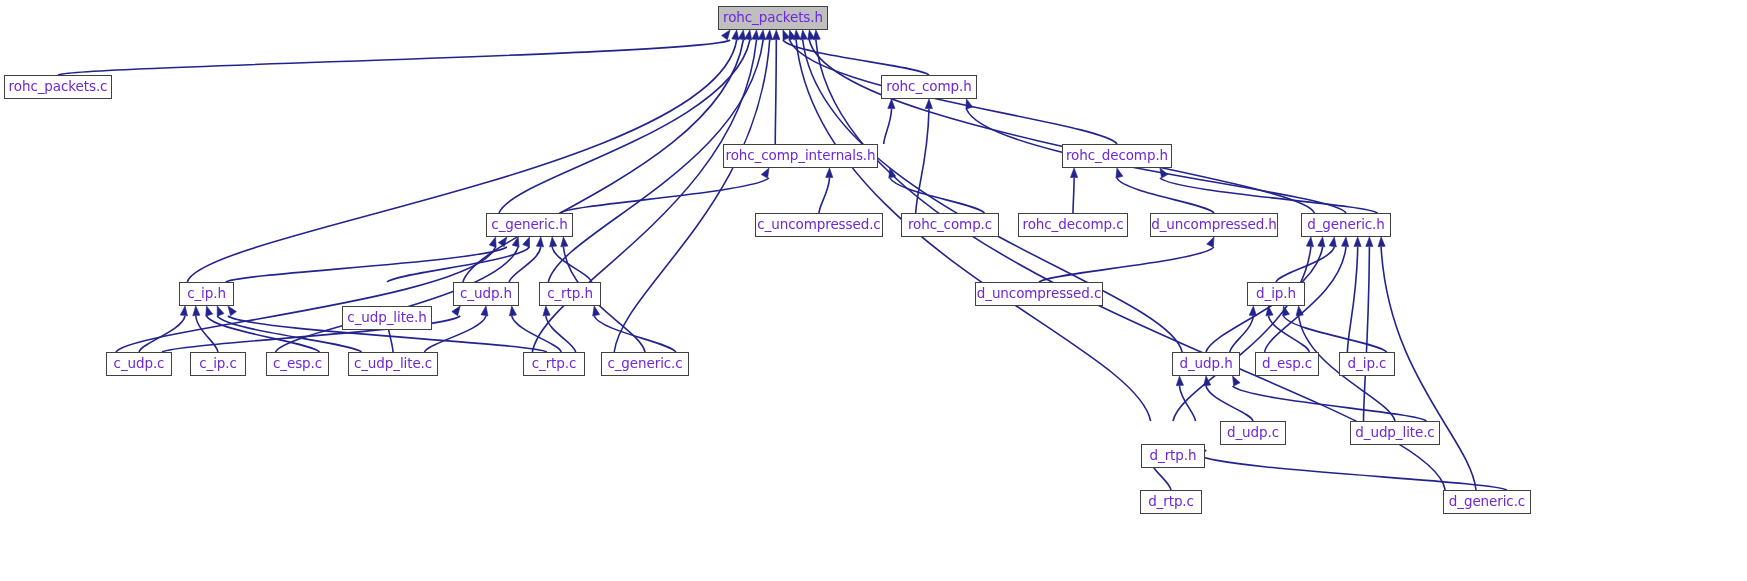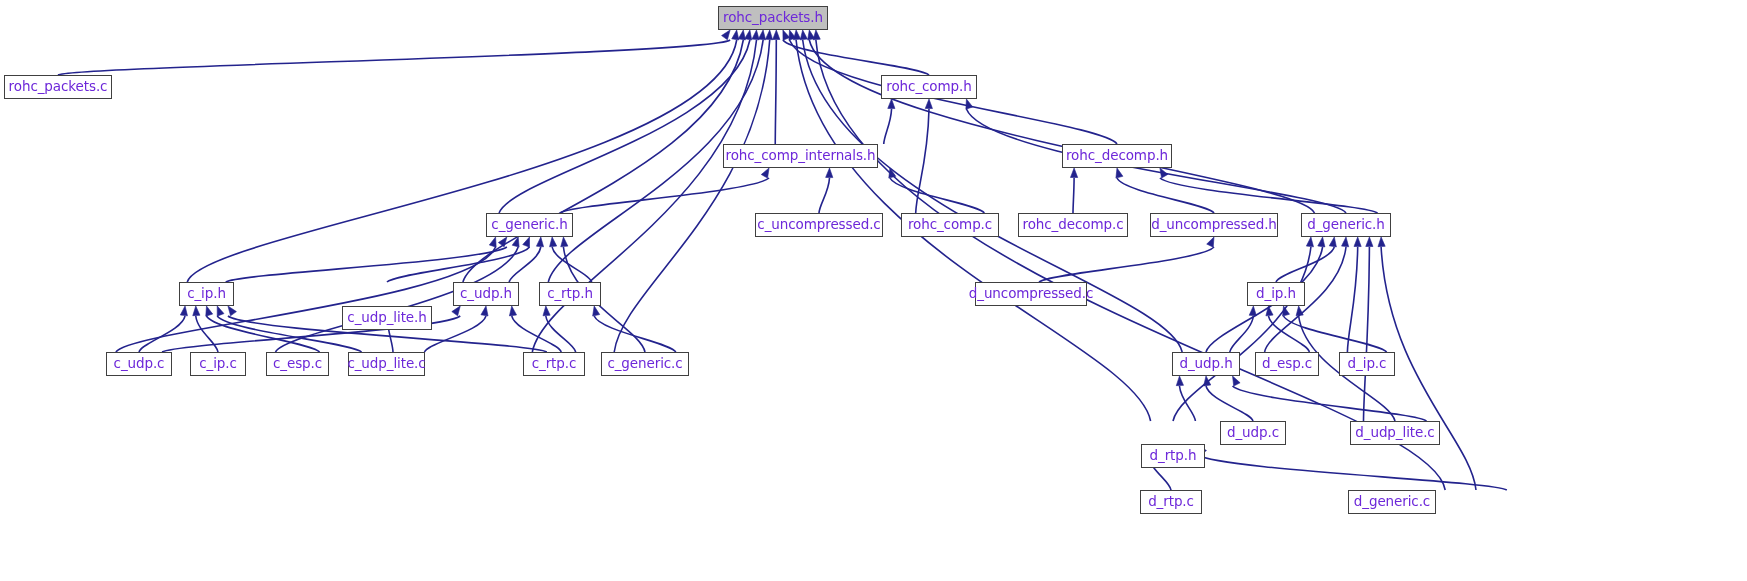--- a/index.html
+++ b/index.html
@@ -217,36 +217,36 @@
       </div>
       <div class="node" style="left: 342px; top: 282px; width: 90px; margin-top: 24px;">
         <span class="node-label">c_udp_lite.h</span>
       </div>
       <div class="node" style="left: 453px; top: 282px; width: 66px;">
         <span class="node-label">c_udp.h</span>
       </div>
       <div class="node" style="left: 539px; top: 282px; width: 62px;">
         <span class="node-label">c_rtp.h</span>
       </div>
-      <div class="node" style="left: 975px; top: 282px; width: 112px; align-items: center;">
+      <div class="node" style="left: 975px; top: 282px; width: 128px; align-items: center;">
         <span class="node-label">d_uncompressed.c</span>
       </div>
       <div class="node" style="left: 1247px; top: 282px; width: 58px;">
         <span class="node-label">d_ip.h</span>
       </div>
       <div class="node" style="left: 106px; top: 352px; width: 66px;">
         <span class="node-label">c_udp.c</span>
       </div>
       <div class="node" style="left: 190px; top: 352px; width: 56px;">
         <span class="node-label">c_ip.c</span>
       </div>
       <div class="node" style="left: 266px; top: 352px; width: 63px;">
         <span class="node-label">c_esp.c</span>
       </div>
-      <div class="node" style="left: 348px; top: 352px; width: 77px;">
+      <div class="node" style="left: 348px; top: 352px; width: 90px;">
         <span class="node-label">c_udp_lite.c</span>
       </div>
       <div class="node" style="left: 523px; top: 352px; width: 62px;">
         <span class="node-label">c_rtp.c</span>
       </div>
       <div class="node" style="left: 601px; top: 352px; width: 88px;">
         <span class="node-label">c_generic.c</span>
       </div>
       <div class="node" style="left: 1172px; top: 352px; width: 68px;">
         <span class="node-label">d_udp.h</span>
@@ -262,17 +262,17 @@
       </div>
       <div class="node" style="left: 1220px; top: 421px; width: 66px;">
         <span class="node-label">d_udp.c</span>
       </div>
       <div class="node" style="left: 1350px; top: 421px; width: 90px;">
         <span class="node-label">d_udp_lite.c</span>
       </div>
       <div class="node" style="left: 1140px; top: 490px; width: 62px;">
         <span class="node-label">d_rtp.c</span>
       </div>
-      <div class="node" style="left: 1348px; top: 490px; width: 88px;">
+      <div class="node" style="left: 1443px; top: 490px; width: 88px;">
         <span class="node-label">d_generic.c</span>
       </div>
     </div>
 </div>
 
 </body></html>

